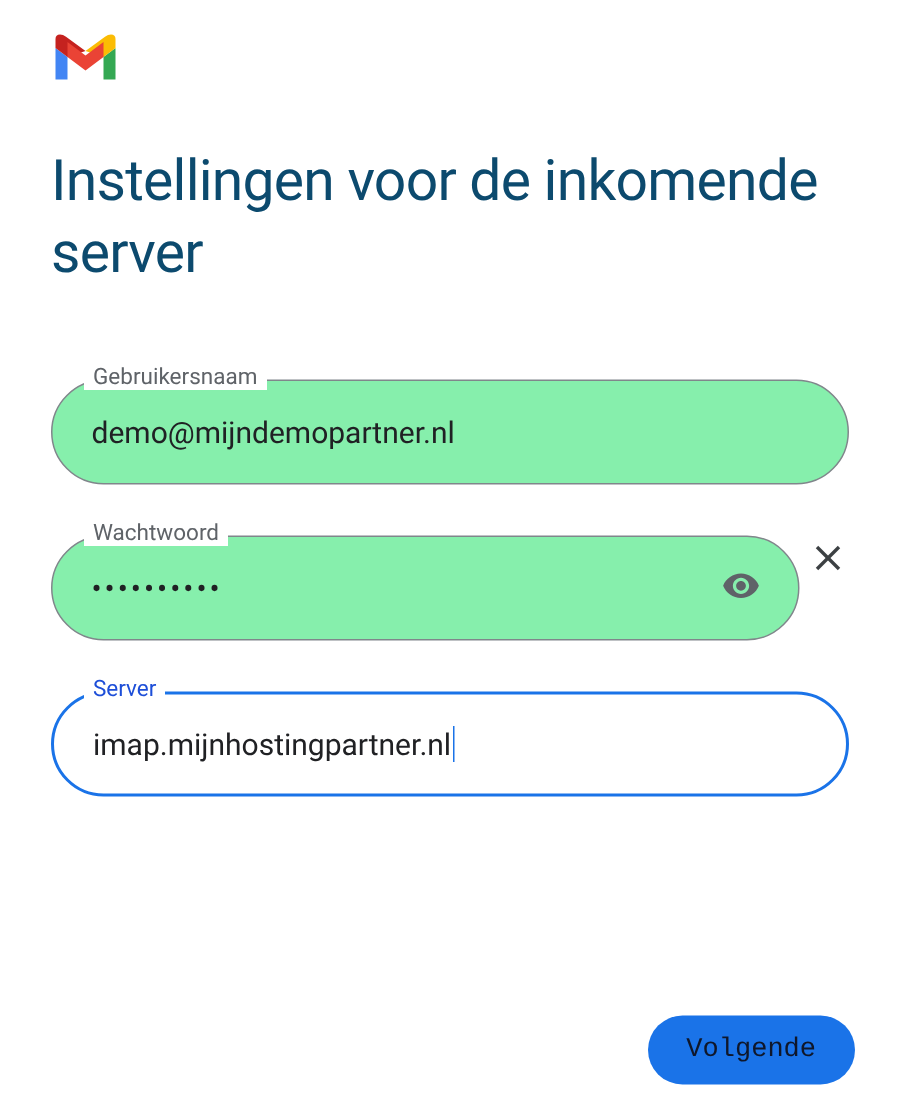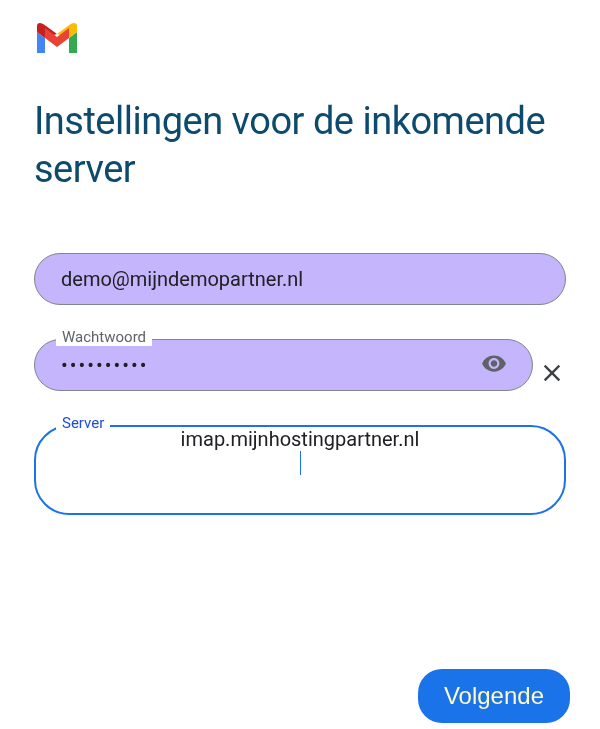--- a/index.html
+++ b/index.html
@@ -23,21 +23,21 @@
     }
     .form-area {
       margin: 60px 34px 0 34px;
     }
     .field-wrap {
       position: relative;
       margin-bottom: 34px;
     }
     .field-wrap.with-x {
       display: flex;
-      align-items: flex-end;
+      align-items: flex-start;
       gap: 5px;
     }
     .field-outer {
       position: relative;
       flex: 1;
     }
     .field-label {
       position: absolute;
       top: -11px;
       left: 22px;
@@ -47,26 +47,26 @@
       color: #5f6368;
       z-index: 2;
     }
     .field-label.focused {
       color: #1d4ed8;
     }
     .field {
       width: 100%;
       border: 1.5px solid #80868b;
       border-radius: 35px;
-      height: 52px;
+      height: 70px;
       padding: 0 26px;
       font-size: 20px;
       color: #202124;
       outline: none;
-      background: #c4b5fd;
+      background: #86efac;
       font-family: inherit;
     }
     .pw-field {
       padding-right: 60px;
       font-size: 20px;
       letter-spacing: 2px;
     }
     .eye-btn {
       position: absolute;
       right: 22px;
@@ -93,48 +93,47 @@
       align-items: center;
       justify-content: center;
     }
     .footer {
       position: absolute;
       bottom: 6px;
       right: 30px;
     }
     .next-btn {
       background: #1a73e8;
-      color: #fef9c3;
+      color: #0f172a;
       border: none;
       border-radius: 24px;
       padding: 13px 26px;
-      font-size: 24px;
-      font-family: Liberation Sans, sans-serif;
+      font-size: 18px;
+      font-family: Liberation Mono, monospace;
       cursor: pointer;
     }
     .text-cursor {
       display: inline-block;
       width: 1px;
       height: 24px;
       background: #1a73e8;
       vertical-align: middle;
       margin-left: 1px;
     }
     .server-display {
       width: 100%;
       border: 2.5px solid #1a73e8;
       border-radius: 35px;
-      height: 90px;
+      height: 70px;
       padding: 0 26px;
       font-size: 20px;
       color: #202124;
       display: flex;
       align-items: center;
       background: #fff;
-      flex-direction: column;
     }
   </style>
 </head>
 <body>
 
 <div class="logo">
   <svg width="46" height="34" viewBox="0 0 46 34">
     <path d="M 3 8 L 3 31 L 11 31 L 11 16 L 3 10 Z" fill="#4285F4"></path>
     <path d="M 43 8 L 43 31 L 35 31 L 35 16 L 43 10 Z" fill="#34A853"></path>
     <path d="M 3 8 L 3 4 Q 3 1 6 1 Q 8 1 10 2.5 L 23 12 L 11 16 L 3 10 Z" fill="#C5221F"></path>
@@ -142,20 +141,21 @@
     <path d="M 11 16 L 11 6 L 23 15 L 35 6 L 35 16 L 23 25 Z" fill="#EA4335"></path>
   </svg>
 </div>
 
 <h1 class="title">Instellingen voor de inkomende server</h1>
 
 <div class="form-area">
 
   <div class="field-wrap">
     <div class="field-outer">
+      <label class="field-label">Gebruikersnaam</label>
       <input type="text" class="field" value="demo@mijndemopartner.nl" style="">
     </div>
   </div>
 
   <div class="field-wrap with-x">
     <div class="field-outer">
       <label class="field-label">Wachtwoord</label>
       <input type="text" class="field pw-field" value="••••••••••" style="">
       <button class="eye-btn">
         <span>

